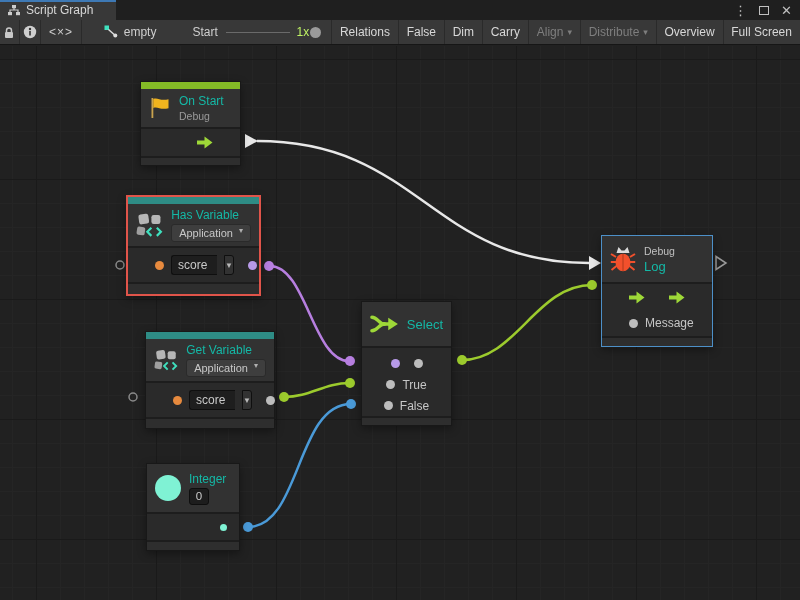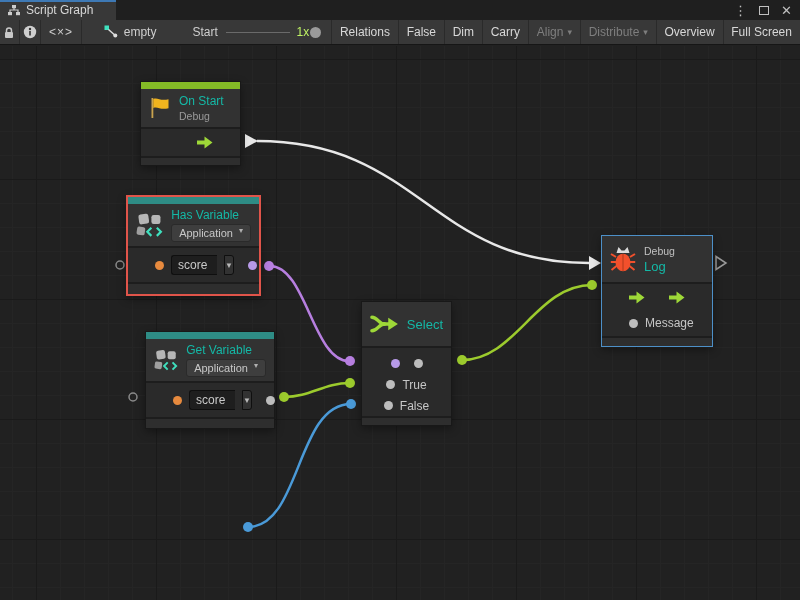--- a/index.html
+++ b/index.html
@@ -299,20 +299,38 @@
         </div>
         <div class="nrow" style="flex:0 0 21px;">
           <span class="dot" style="background:var(--port-gray)"></span>
           <span class="plabel">False</span>
         </div>
       </div>
       <div class="nsep"></div>
       <div class="nfoot"></div>
     </div>
 
+    <div class="node" style="left:146px; top:417px; width:94px; height:88px;">
+      <div class="hdr" style="flex:0 0 48px;">
+        <span class="int-circle"></span>
+        <div class="hdr-col">
+          <span class="ntitle">Integer</span>
+          <input class="intfield" value="0" style="">
+        </div>
+      </div>
+      <div class="nsep"></div>
+      <div class="nbody" style="flex:0 0 26px;">
+        <div class="nrow" style="padding-right:12px;">
+          <span class="spacer"></span>
+          <span class="dot small" style="background:var(--port-mint)"></span>
+        </div>
+      </div>
+      <div class="nsep"></div>
+      <div class="nfoot"></div>
+    </div>
 
     <div class="node sel-blue" style="left:601px; top:153px; width:112px; height:112px;">
       <div class="hdr" style="flex:0 0 46px;">
         <svg width="26" height="28" viewBox="0 0 26 28">
           <polygon points="6.5,8 8.5,2 11.5,5.5 14.5,5.5 17.5,2 19.5,8" fill="#dcdcdc"></polygon>
           <path d="M6 12 L1 9 M6 17 H0.8 M6.5 21 L1.5 25" stroke="var(--bug-orange)" stroke-width="2"></path>
           <path d="M20 12 L25 9 M20 17 H25.2 M19.5 21 L24.5 25" stroke="var(--bug-orange)" stroke-width="2"></path>
           <ellipse cx="13" cy="17.5" rx="7.5" ry="8.8" fill="var(--bug-orange)"></ellipse>
           <path d="M13 9 V26" stroke="#c23f20" stroke-width="1.4"></path>
         </svg>

